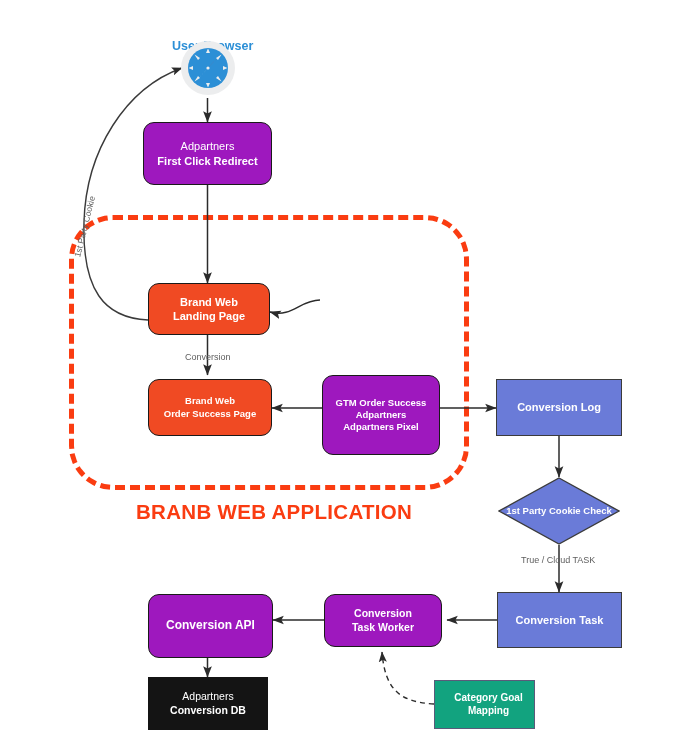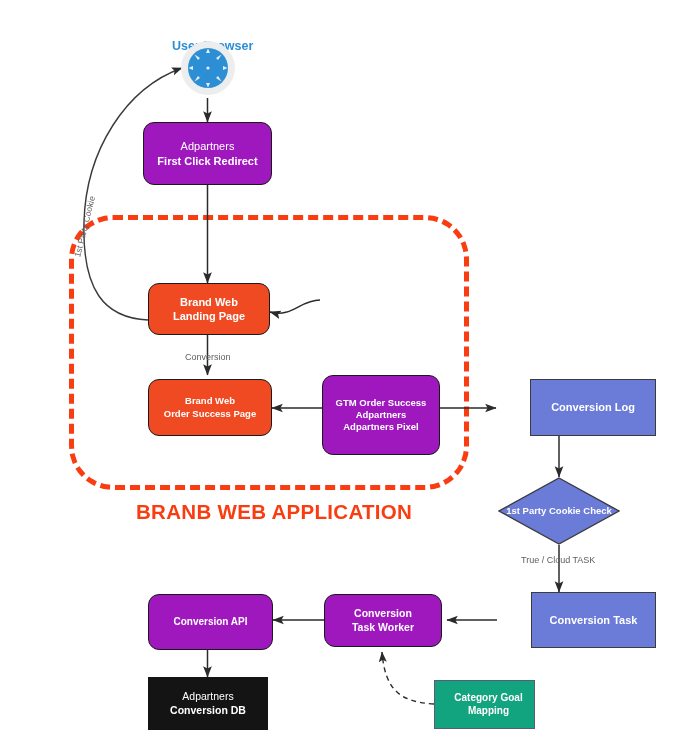--- a/index.html
+++ b/index.html
@@ -33,21 +33,21 @@
     text-align: center;
     color: #ffffff;
     line-height: 1.28;
   }
   .node .l1, .node .l2, .node .l3 { display: block; width: 100%; }
   .bold { font-weight: bold; }
   .reg  { font-weight: normal; }
 
   .purple { background: #9E18BE; border: 1.6px solid #1a1a1a; border-radius: 11px; }
   .orange { background: #F04A23; border: 1.6px solid #1a1a1a; border-radius: 11px; }
-  .blue   { background: #6A7BD8; border: 1.6px solid #3b3b3b; border-radius: 0px; margin-left: 34px; }
+  .blue   { background: #6A7BD8; border: 1.6px solid #3b3b3b; border-radius: 0px; }
   .black  { background: #141414; border: 1.6px solid #141414; border-radius: 0px; }
   .teal   { background: #12A37F; border: 1.6px solid #5a5a7a; border-radius: 0px; padding-left: 8px; }
 
   .diamond-wrap {
     position: absolute;
     display: flex;
     align-items: center;
     justify-content: center;
   }
   .diamond-shape {
@@ -211,21 +211,21 @@
 
   <div class="node blue" style="left:497px; top:592px; width:125px; height:56px; font-size:11px;">
     <span class="l1 bold">Conversion Task</span>
   </div>
 
   <div class="node purple" style="left:324px; top:594px; width:118px; height:53px; font-size:10.5px;">
     <span class="l1 bold">Conversion</span>
     <span class="l2 bold">Task  Worker</span>
   </div>
 
-  <div class="node purple" style="left:148px; top:594px; width:125px; height:56px; font-size:10px;justify-content:center;">
+  <div class="node purple" style="left:148px; top:594px; width:125px; height:64px; font-size:12px;justify-content:center;">
     <span class="l1 bold">Conversion API</span>
   </div>
 
   <div class="node black" style="left:148px; top:677px; width:120px; height:53px; font-size:10.5px;">
     <span class="l1 reg">Adpartners</span>
     <span class="l2 bold">Conversion DB</span>
   </div>
 
   <div class="node teal" style="left:434px; top:680px; width:101px; height:49px; font-size:10px;">
     <span class="l1 bold">Category Goal</span>

